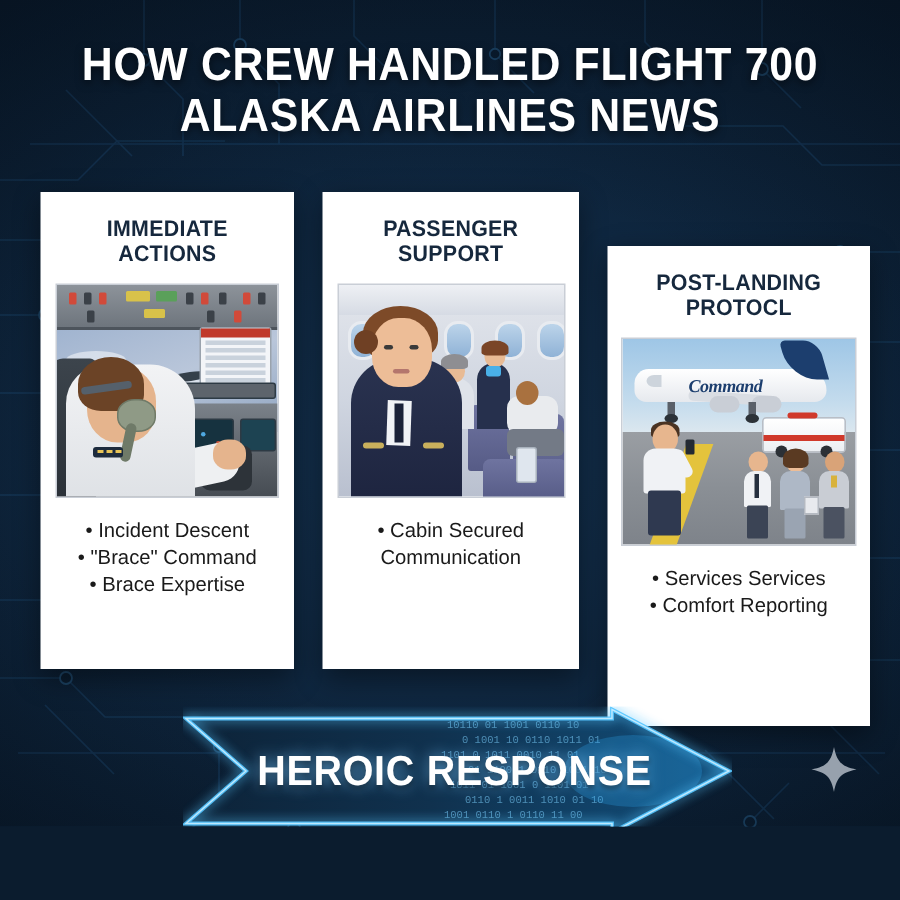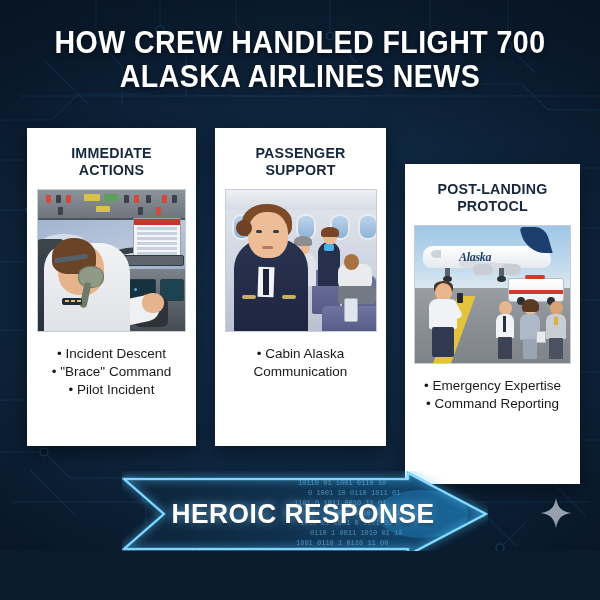--- a/index.html
+++ b/index.html
@@ -430,21 +430,21 @@
         <div class="ck-epaulet">
             <i style="left:3px;"></i>
             <i style="left:9px;"></i>
             <i style="left:15px;"></i>
           </div>
       </div>
     </div>
     <div class="bullets">
       <div class="b-item">• Incident Descent</div>
       <div class="b-item">• "Brace" Command</div>
-      <div class="b-item">• Pilot Incident</div>
+      <div class="b-item">• Brace Expertise</div>
     </div>
   </div>
 
   <div class="card" id="card-1">
     <div class="card-title">PASSENGER SUPPORT</div>
     <div class="card-media">
       <div class="ill">
         <div class="cb-wall"></div>
         <div class="cb-bin"></div>
         <div class="cb-win" style="left:6px;"></div>
@@ -479,38 +479,38 @@
         <div class="cb-fa-head"></div>
         <div class="cb-fa-bun"></div>
         <div style="position:absolute; left:30px; top:40px; width:6px; height:3px; background:#3a3a3a; border-radius:2px;"></div>
         <div style="position:absolute; left:47px; top:40px; width:6px; height:3px; background:#3a3a3a; border-radius:2px;"></div>
         <div style="position:absolute; left:36px; top:56px; width:11px; height:3px; background:#b4766d; border-radius:2px;"></div>
         <div class="cb-wing" style="left:16px; bottom:32px;"></div>
         <div class="cb-wing" style="left:56px; bottom:32px;"></div>
       </div>
     </div>
     <div class="bullets">
-      <div class="b-item">• Cabin Alaska Communication</div>
+      <div class="b-item">• Cabin Secured Communication</div>
     </div>
   </div>
 
   <div class="card" id="card-2">
     <div class="card-title">POST-LANDING PROTOCL</div>
     <div class="card-media">
       <div class="ill">
         <div class="tm-sky"></div>
         <div class="tm-ground"></div>
         <div class="tm-yellow"></div>
 
         <div class="tm-fuse"></div>
         <div class="tm-tail"></div>
         <div class="tm-wing"></div>
         <div class="tm-engine" style="left:58px;"></div>
         <div class="tm-engine" style="left:86px;"></div>
-        <div class="tm-logo">Alaska</div>
+        <div class="tm-logo">Command</div>
         <div style="position:absolute; left:16px; top:24px; width:10px; height:8px; background:#cdd4dc; border-radius:50% 0 0 50%;"></div>
         <div style="position:absolute; left:30px; top:42px; width:5px; height:10px; background:#5a6069;"></div>
         <div style="position:absolute; left:28px; top:50px; width:9px; height:6px; background:#2c3238; border-radius:50%;"></div>
         <div style="position:absolute; left:84px; top:42px; width:5px; height:10px; background:#5a6069;"></div>
         <div style="position:absolute; left:82px; top:50px; width:9px; height:6px; background:#2c3238; border-radius:50%;"></div>
 
         <div class="tm-amb">
           <div class="lightbar"></div>
           <div class="stripe"></div>
           <div class="wheel" style="left:8px;"></div>
@@ -541,22 +541,22 @@
         </div>
         <div class="tm-grp" style="left:130px; width:22px; height:58px;">
           <div class="g-head" style="left:5px; width:13px; height:14px; background:#d9a378;"></div>
           <div class="g-body" style="left:1px; top:13px; width:20px; height:25px; background:#c9cdd4;"></div>
           <div class="g-legs" style="left:4px; top:37px; width:14px; height:21px; background:#4b5261;"></div>
           <div style="position:absolute; left:9px; top:16px; width:4px; height:8px; background:#d8b23c;"></div>
         </div>
       </div>
     </div>
     <div class="bullets">
-      <div class="b-item">• Emergency Expertise</div>
-      <div class="b-item">• Command Reporting</div>
+      <div class="b-item">• Services Services</div>
+      <div class="b-item">• Comfort Reporting</div>
     </div>
   </div>
 
   <div class="arrow-wrap">
     <svg width="366" height="86" viewBox="0 0 366 86">
       <defs>
         <linearGradient id="arrFill" x1="0" y1="0" x2="1" y2="0">
           <stop offset="0%" stop-color="#0d2338"></stop>
           <stop offset="45%" stop-color="#10314e"></stop>
           <stop offset="100%" stop-color="#12507d"></stop>

